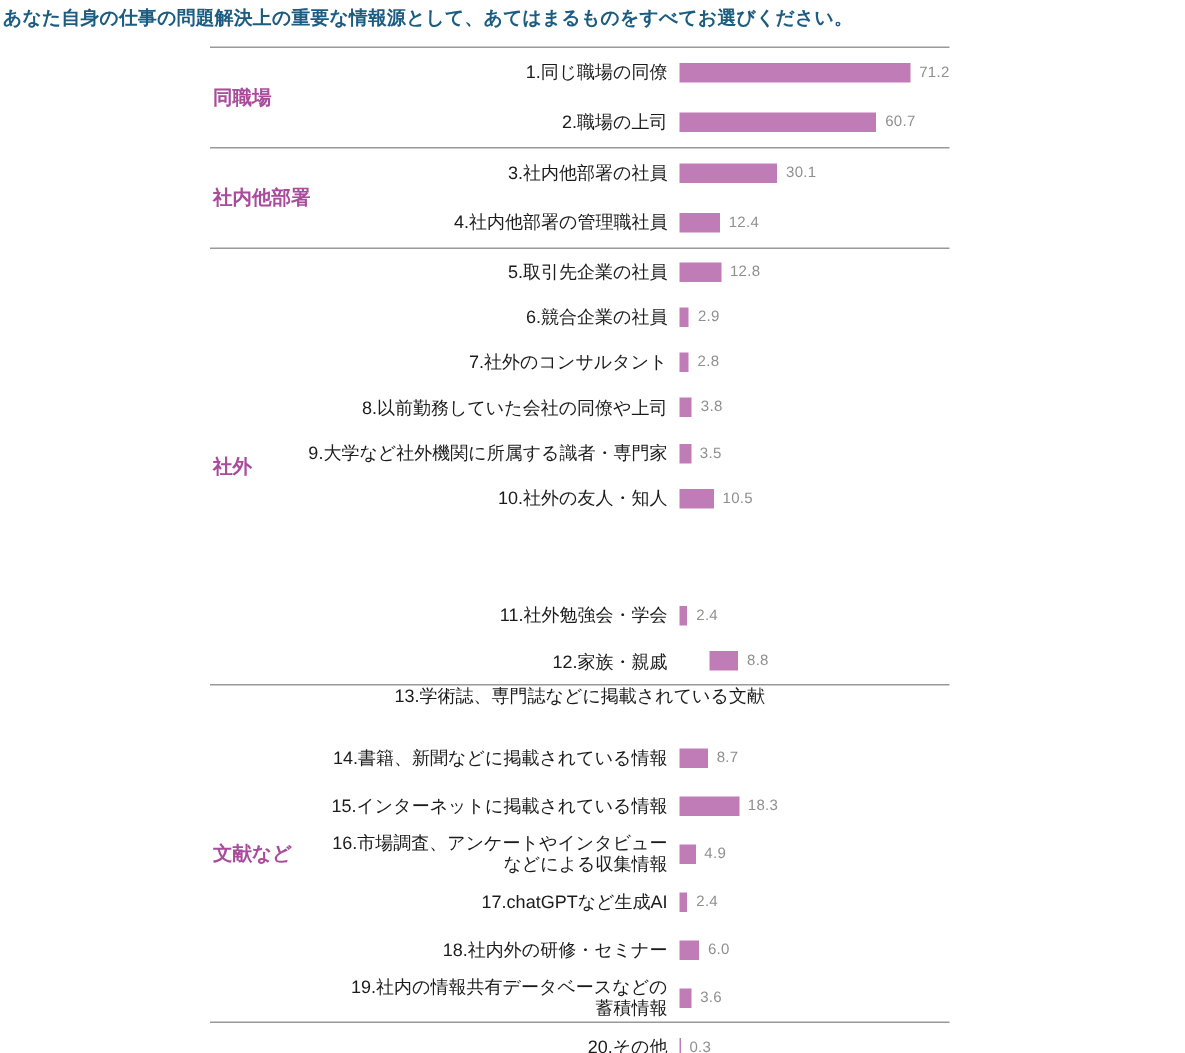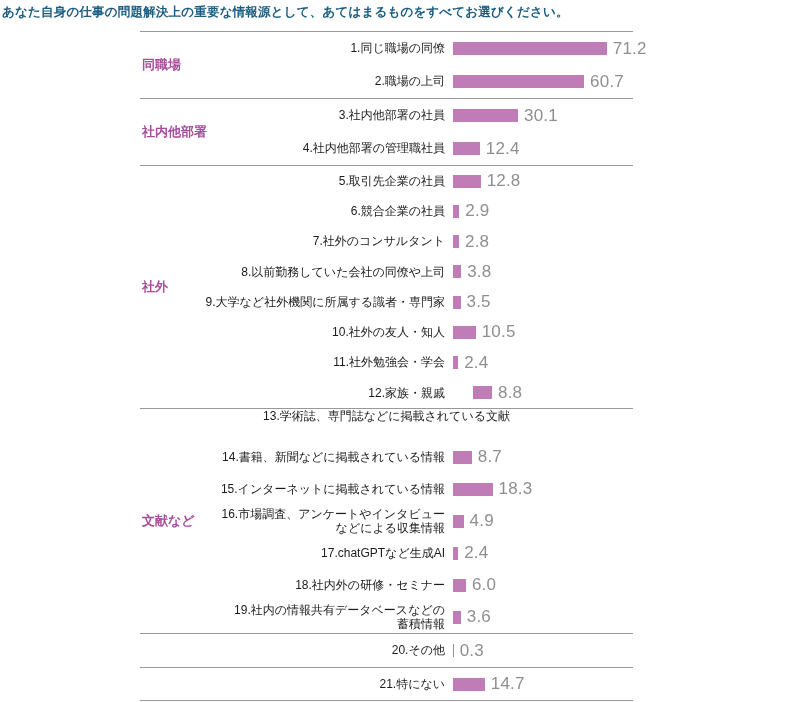--- a/index.html
+++ b/index.html
@@ -49,21 +49,21 @@
   }
   .bar-cell{
     flex:1; display:flex; align-items:center;
     padding-left:8px;
   }
   .bar{
     height:13px; background:var(--bar);
     flex:0 0 auto;
   }
   .value{
-    font-size:17px; color:var(--value);
+    font-size:10px; color:var(--value);
     margin-left:6px; white-space:nowrap;
     letter-spacing:.2px;
   }
 </style>
 </head>
 <body>
 
 <div class="title">あなた自身の仕事の問題解決上の重要な情報源として、あてはまるものをすべてお選びください。</div>
 
 <div class="chart" id="chart">
@@ -153,21 +153,21 @@
   </div>
 
   <div class="row" style="height: 30.25px;">
     <div class="item-label">10.社外の友人・知人</div>
     <div class="bar-cell">
       <div class="bar" style="width: 22.68px;"></div>
       <div class="value">10.5</div>
     </div>
   </div>
 
-  <div class="row" style="height: 30.25px;">
+  <div class="row" style="height: 30.25px; margin-top: 48px;">
     <div class="item-label">11.社外勉強会・学会</div>
     <div class="bar-cell">
       <div class="bar" style="width: 5.184px;"></div>
       <div class="value">2.4</div>
     </div>
   </div>
 
   <div class="row" style="height: 30.25px; gap: 20px;">
     <div class="item-label">12.家族・親戚</div>
     <div class="bar-cell">

